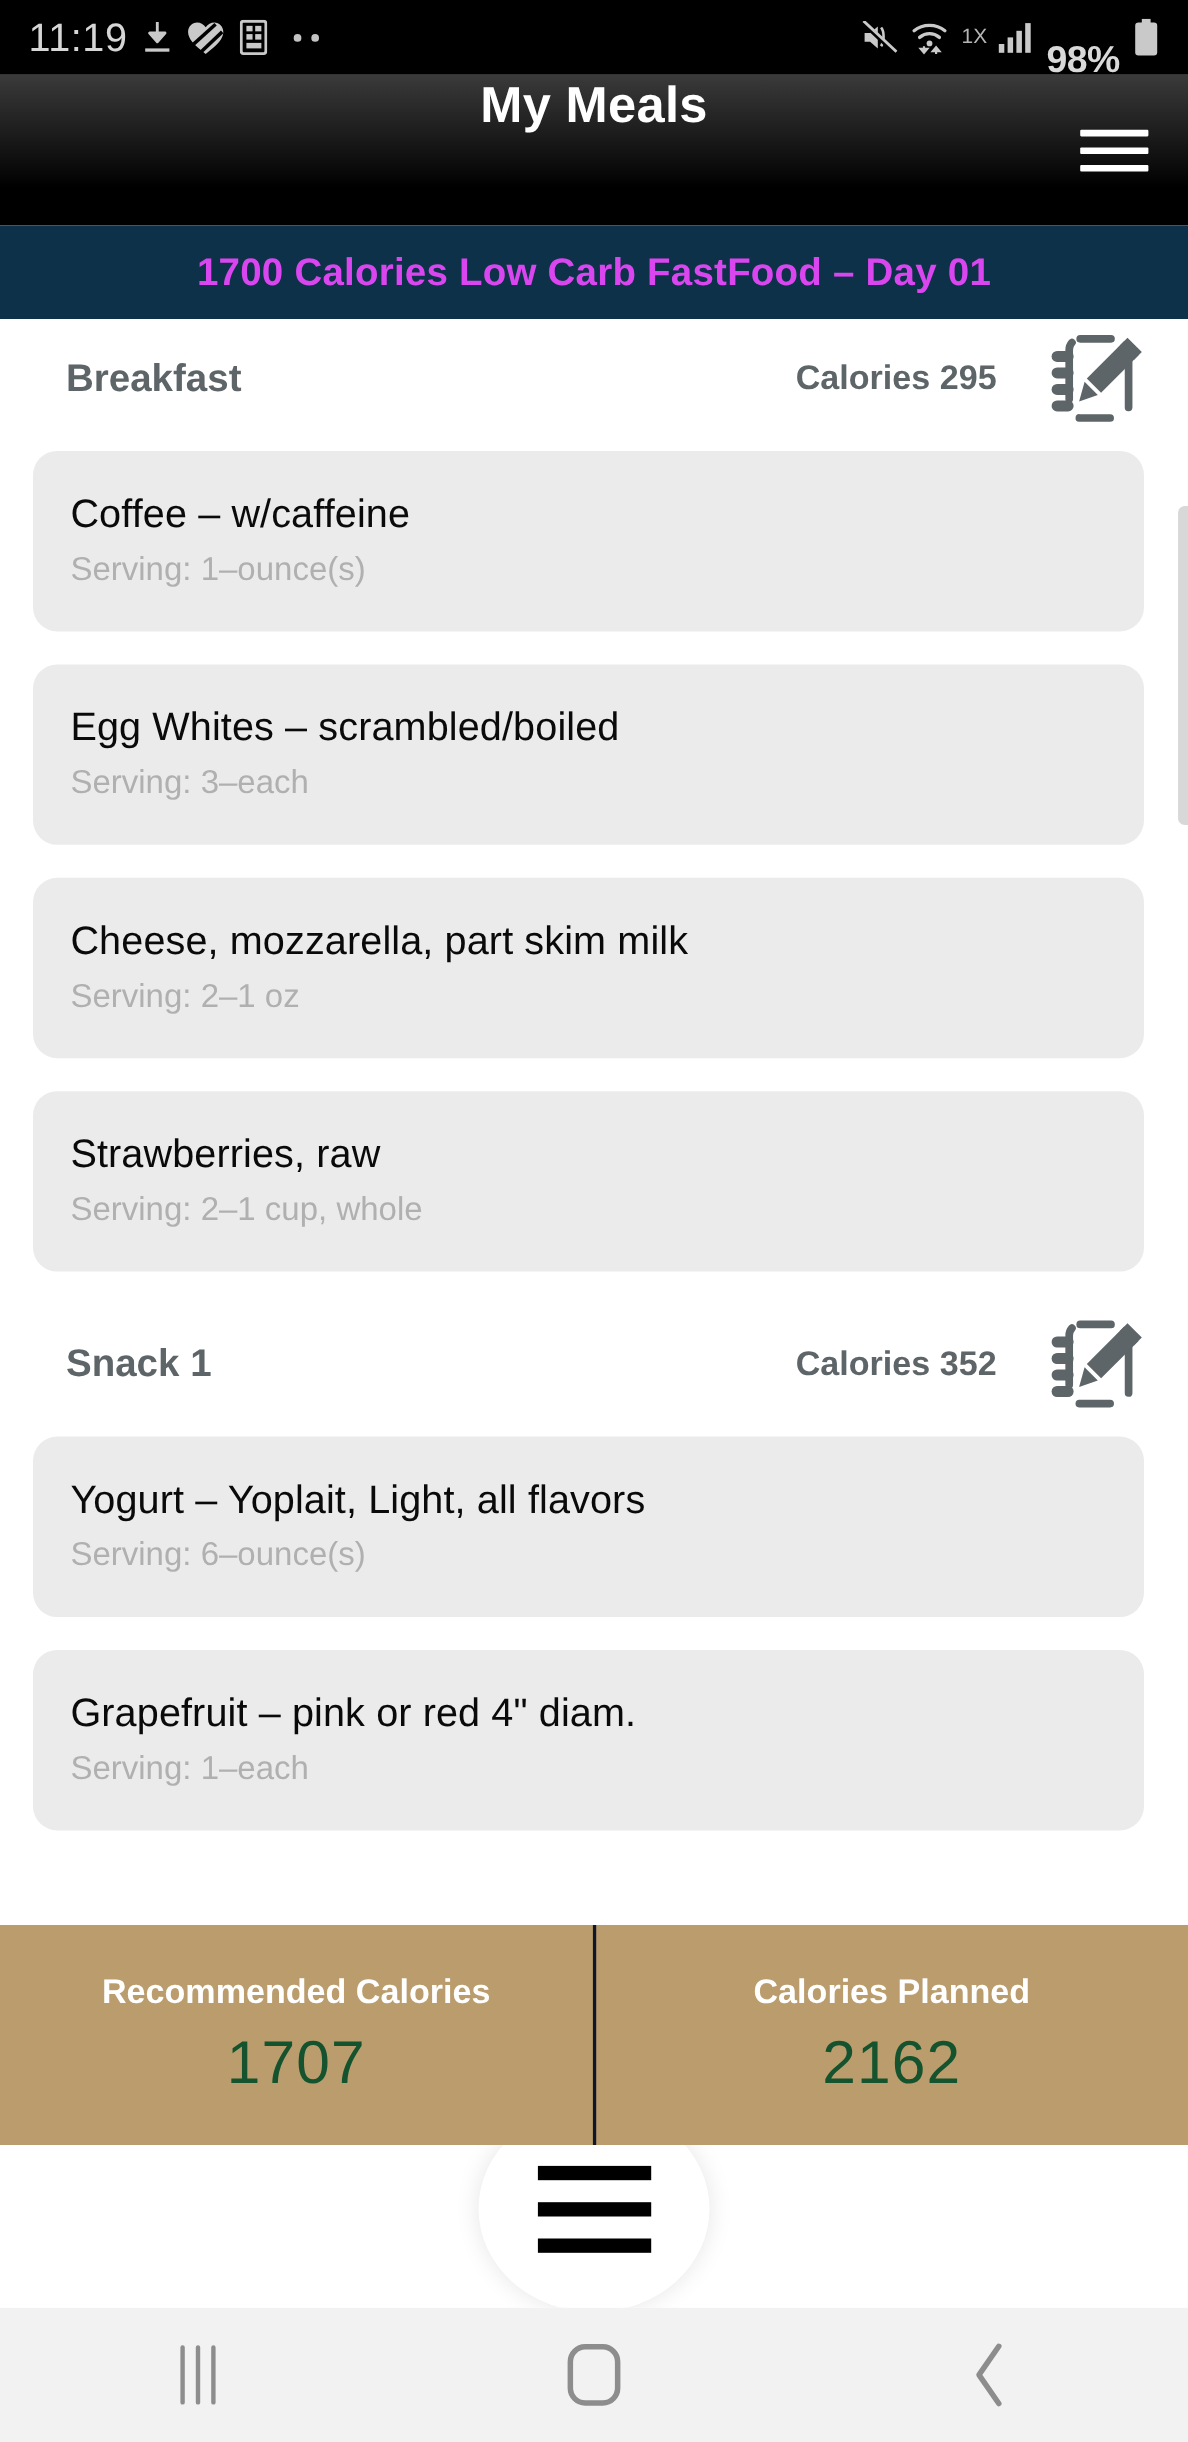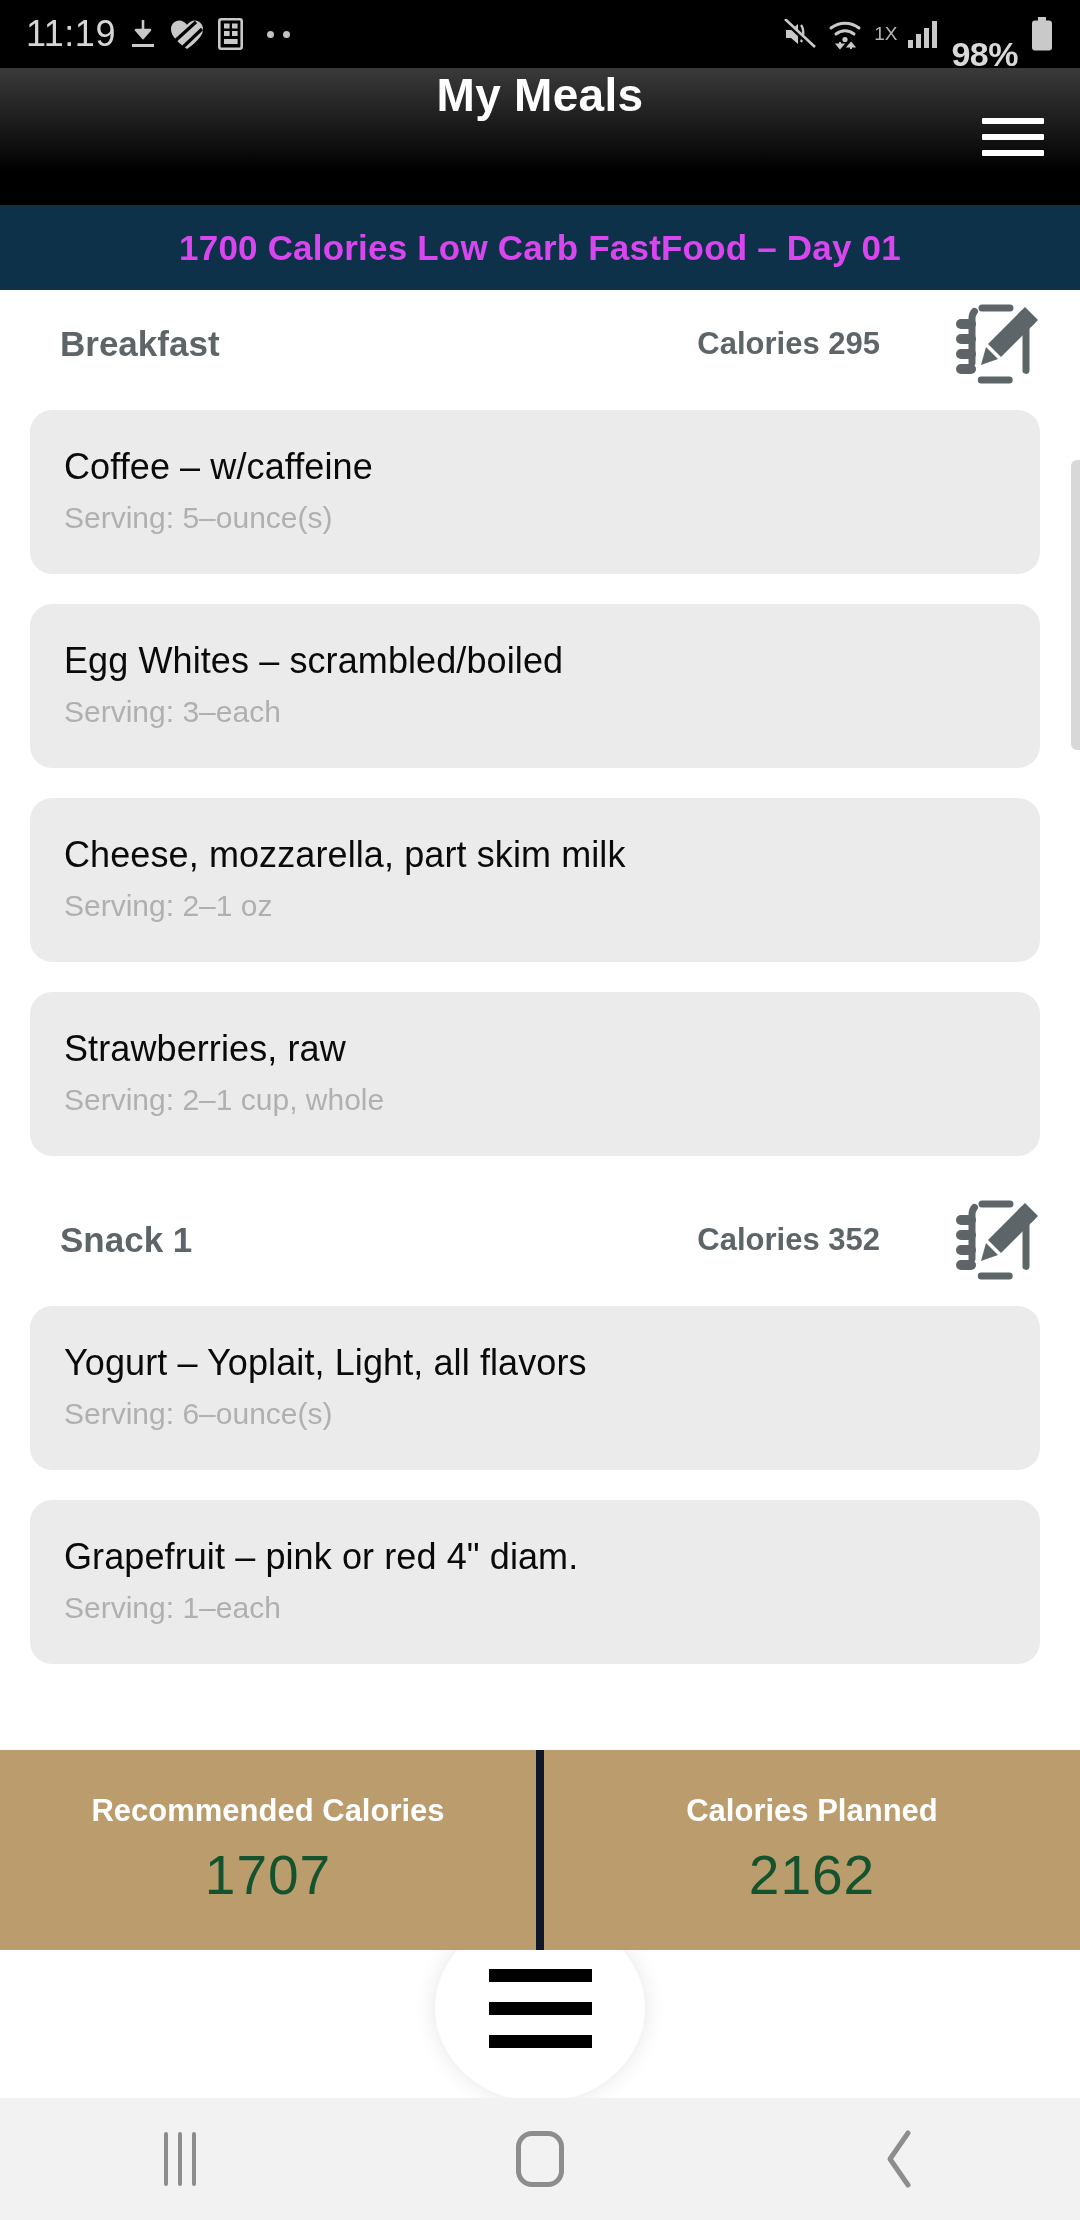--- a/index.html
+++ b/index.html
@@ -54,21 +54,21 @@
     position:absolute; top:290px; left:0; width:1080px; height:1460px;
     background:#fff; overflow:hidden;
   }
 
   .meal-head {
     display:flex; align-items:center; height:120px;
     padding:0 40px 12px 60px; position:relative;border-radius:15px;
   }
   .meal-name { font-size:35px; font-weight:700; color:#5e6568; }
   .meal-cals {
-    margin-left:auto; margin-right:72px;
+    margin-left:auto; margin-right:46px;
     font-size:31px; font-weight:700; color:#5e6568;
   }
   .edit-icon { width:88px; height:84px; flex:0 0 auto; cursor:pointer; }
 
   .card {
     background:#ebebeb; border-radius:22px;
     margin:0 40px 30px 30px; padding:36px 34px 34px 34px;
     min-height:164px;
   }
   .card-title {
@@ -85,21 +85,21 @@
 
   
   .totals {
     position:absolute; top:1750px; left:0; width:1080px; height:200px;
     background:#bb9d6d; display:flex;
   }
   .total-cell {
     flex:1; display:flex; flex-direction:column;
     align-items:center; justify-content:center; gap:14px;
   }
-  .total-cell + .total-cell { border-left:8px solid #0f172a; }
+  .total-cell + .total-cell { border-left:3px solid #0f172a; }
   .total-label { color:#fff; font-size:31px; font-weight:700; }
   .total-value { color:#14532d; font-size:55px; font-weight:400; letter-spacing:1px; }
 
   
   .fab-area {
     position:absolute; top:1950px; left:0; width:1080px; height:148px;
     background:#fff; overflow:hidden;
   }
   .fab {
     position:absolute; left:50%; transform:translateX(-50%);
@@ -222,21 +222,21 @@
           <rect x="4" y="62" width="20" height="10" rx="5" fill="#5e6568"></rect>
           <path d="M70 8 L83 21 L49 55 L36 42 Z" fill="#5e6568"></path>
           <path d="M34 45 L46 57 L29 63 Z" fill="#5e6568"></path>
           <path d="M73 5 L86 18 L79 25 L66 12 Z" fill="#5e6568"></path>
         </svg>
       </span>
     </div>
 
     <div class="card">
       <div class="card-title">Coffee – w/caffeine</div>
-      <div class="card-sub">Serving: 5–ounce(s)</div>
+      <div class="card-sub">Serving: 1–ounce(s)</div>
     </div>
     <div class="card">
       <div class="card-title">Egg Whites – scrambled/boiled</div>
       <div class="card-sub">Serving: 3–each</div>
     </div>
     <div class="card">
       <div class="card-title">Cheese, mozzarella, part skim milk</div>
       <div class="card-sub">Serving: 2–1 oz</div>
     </div>
     <div class="card">

